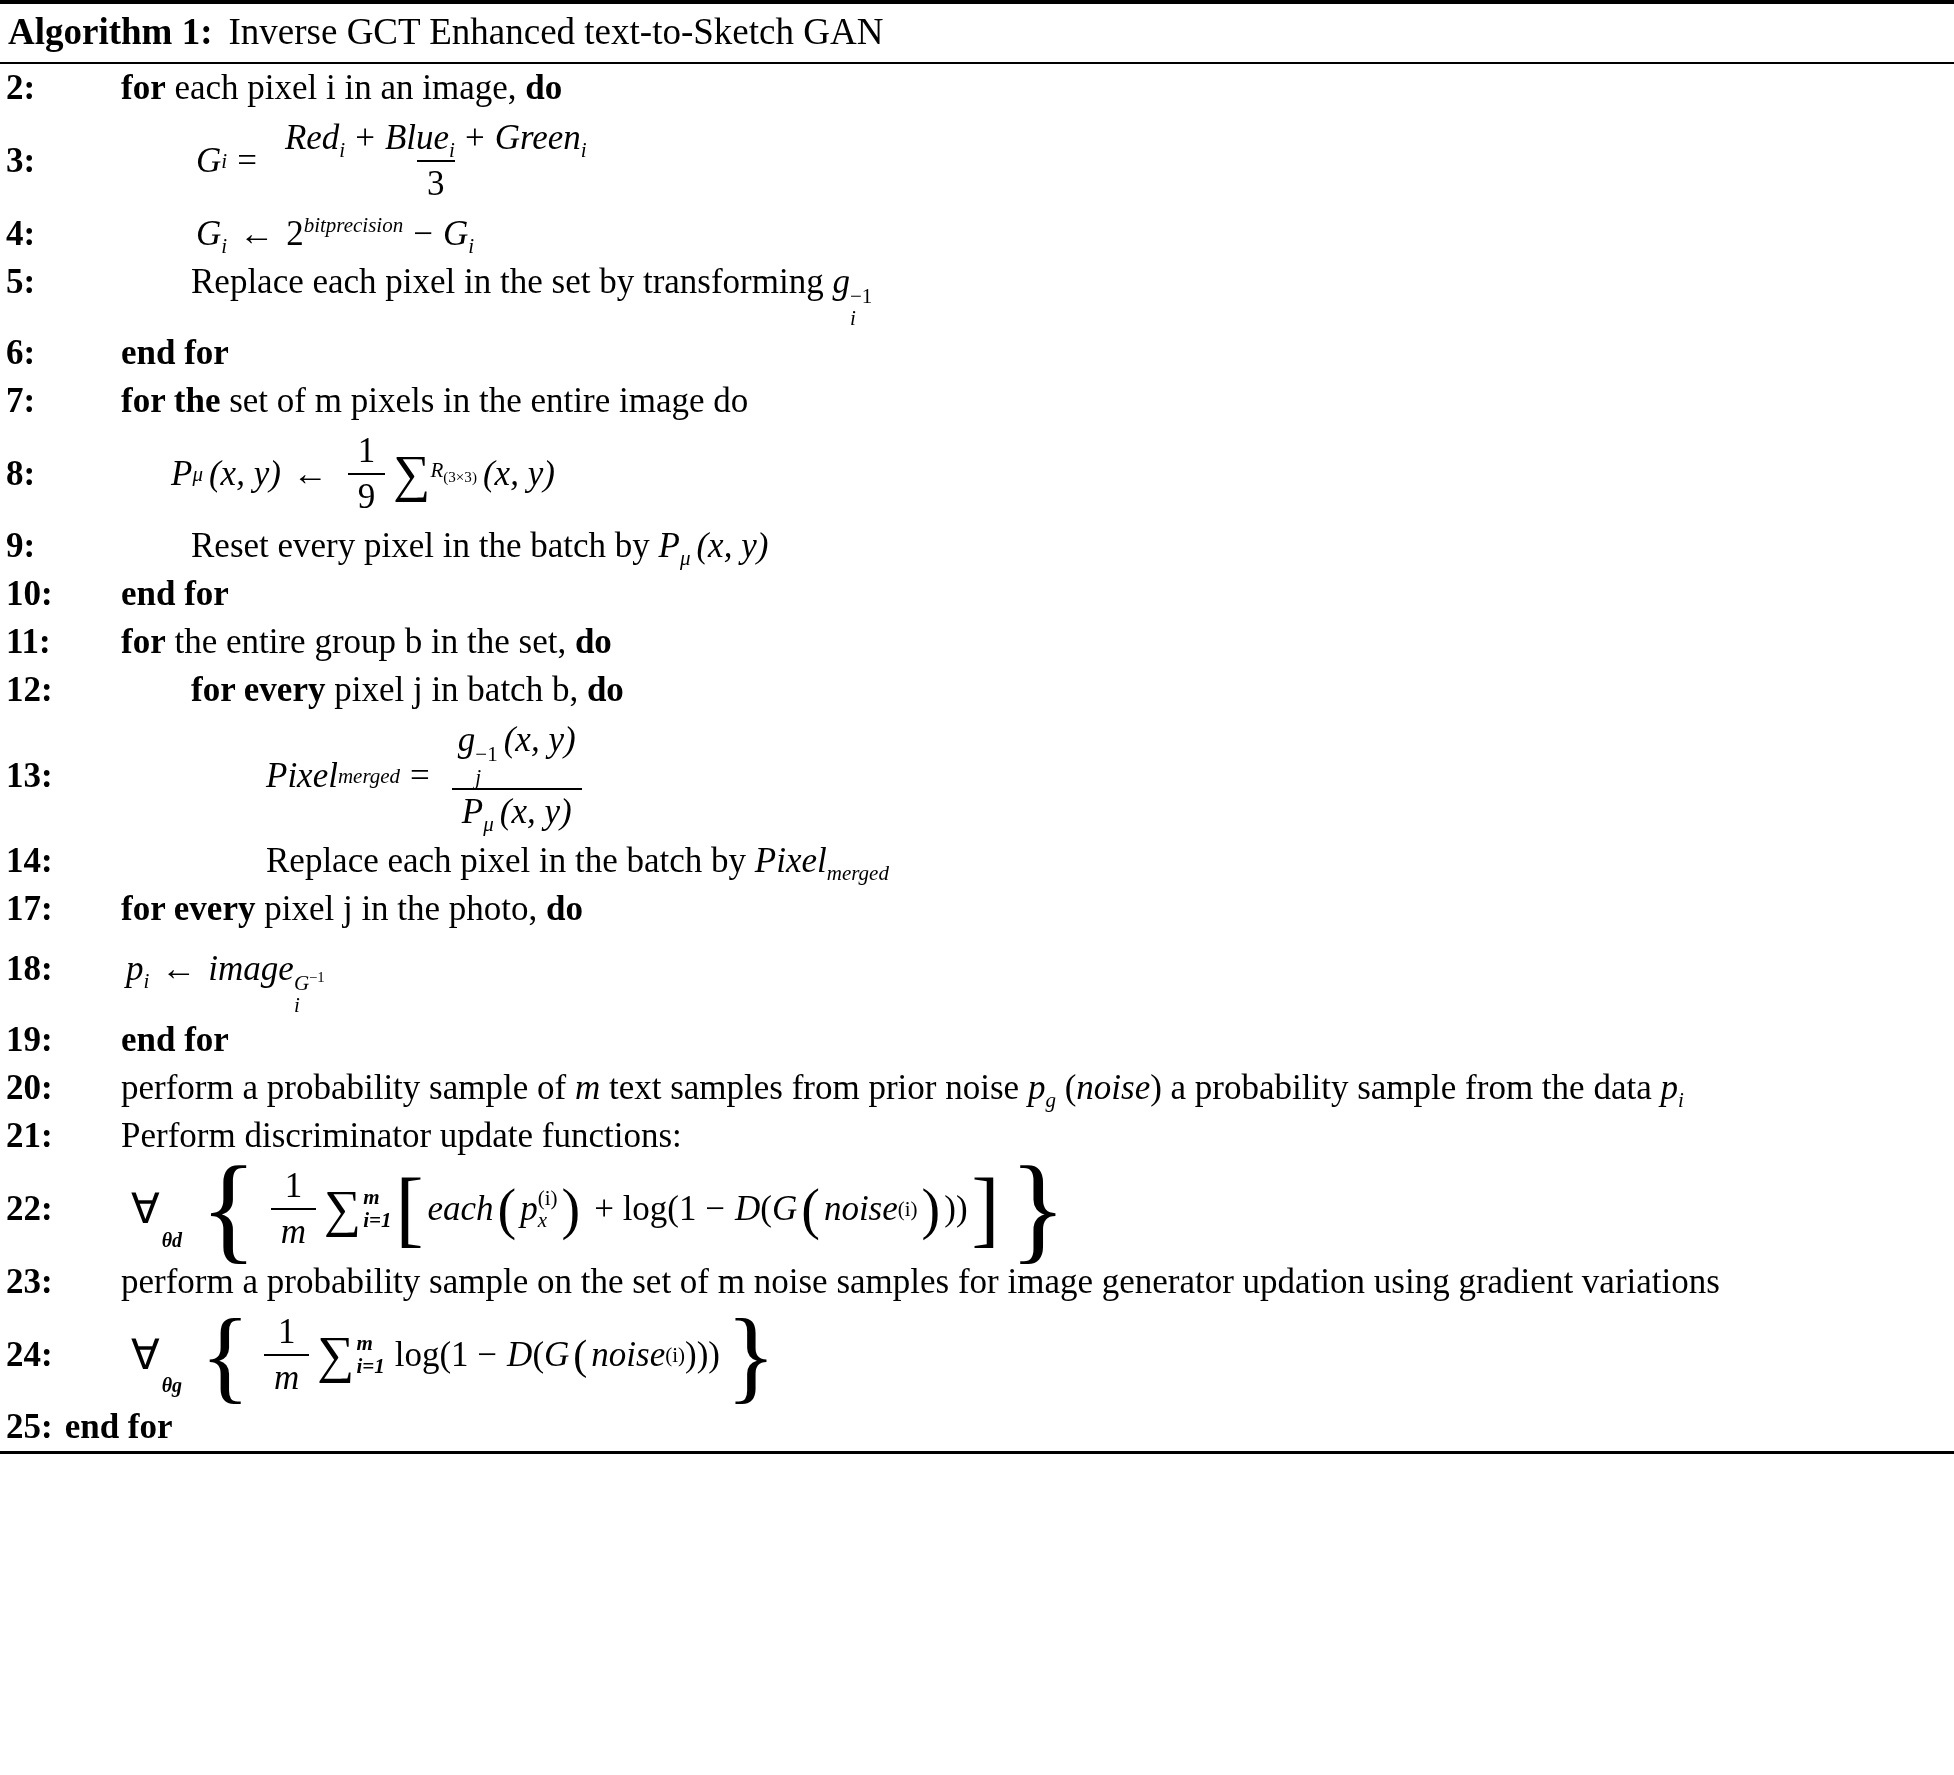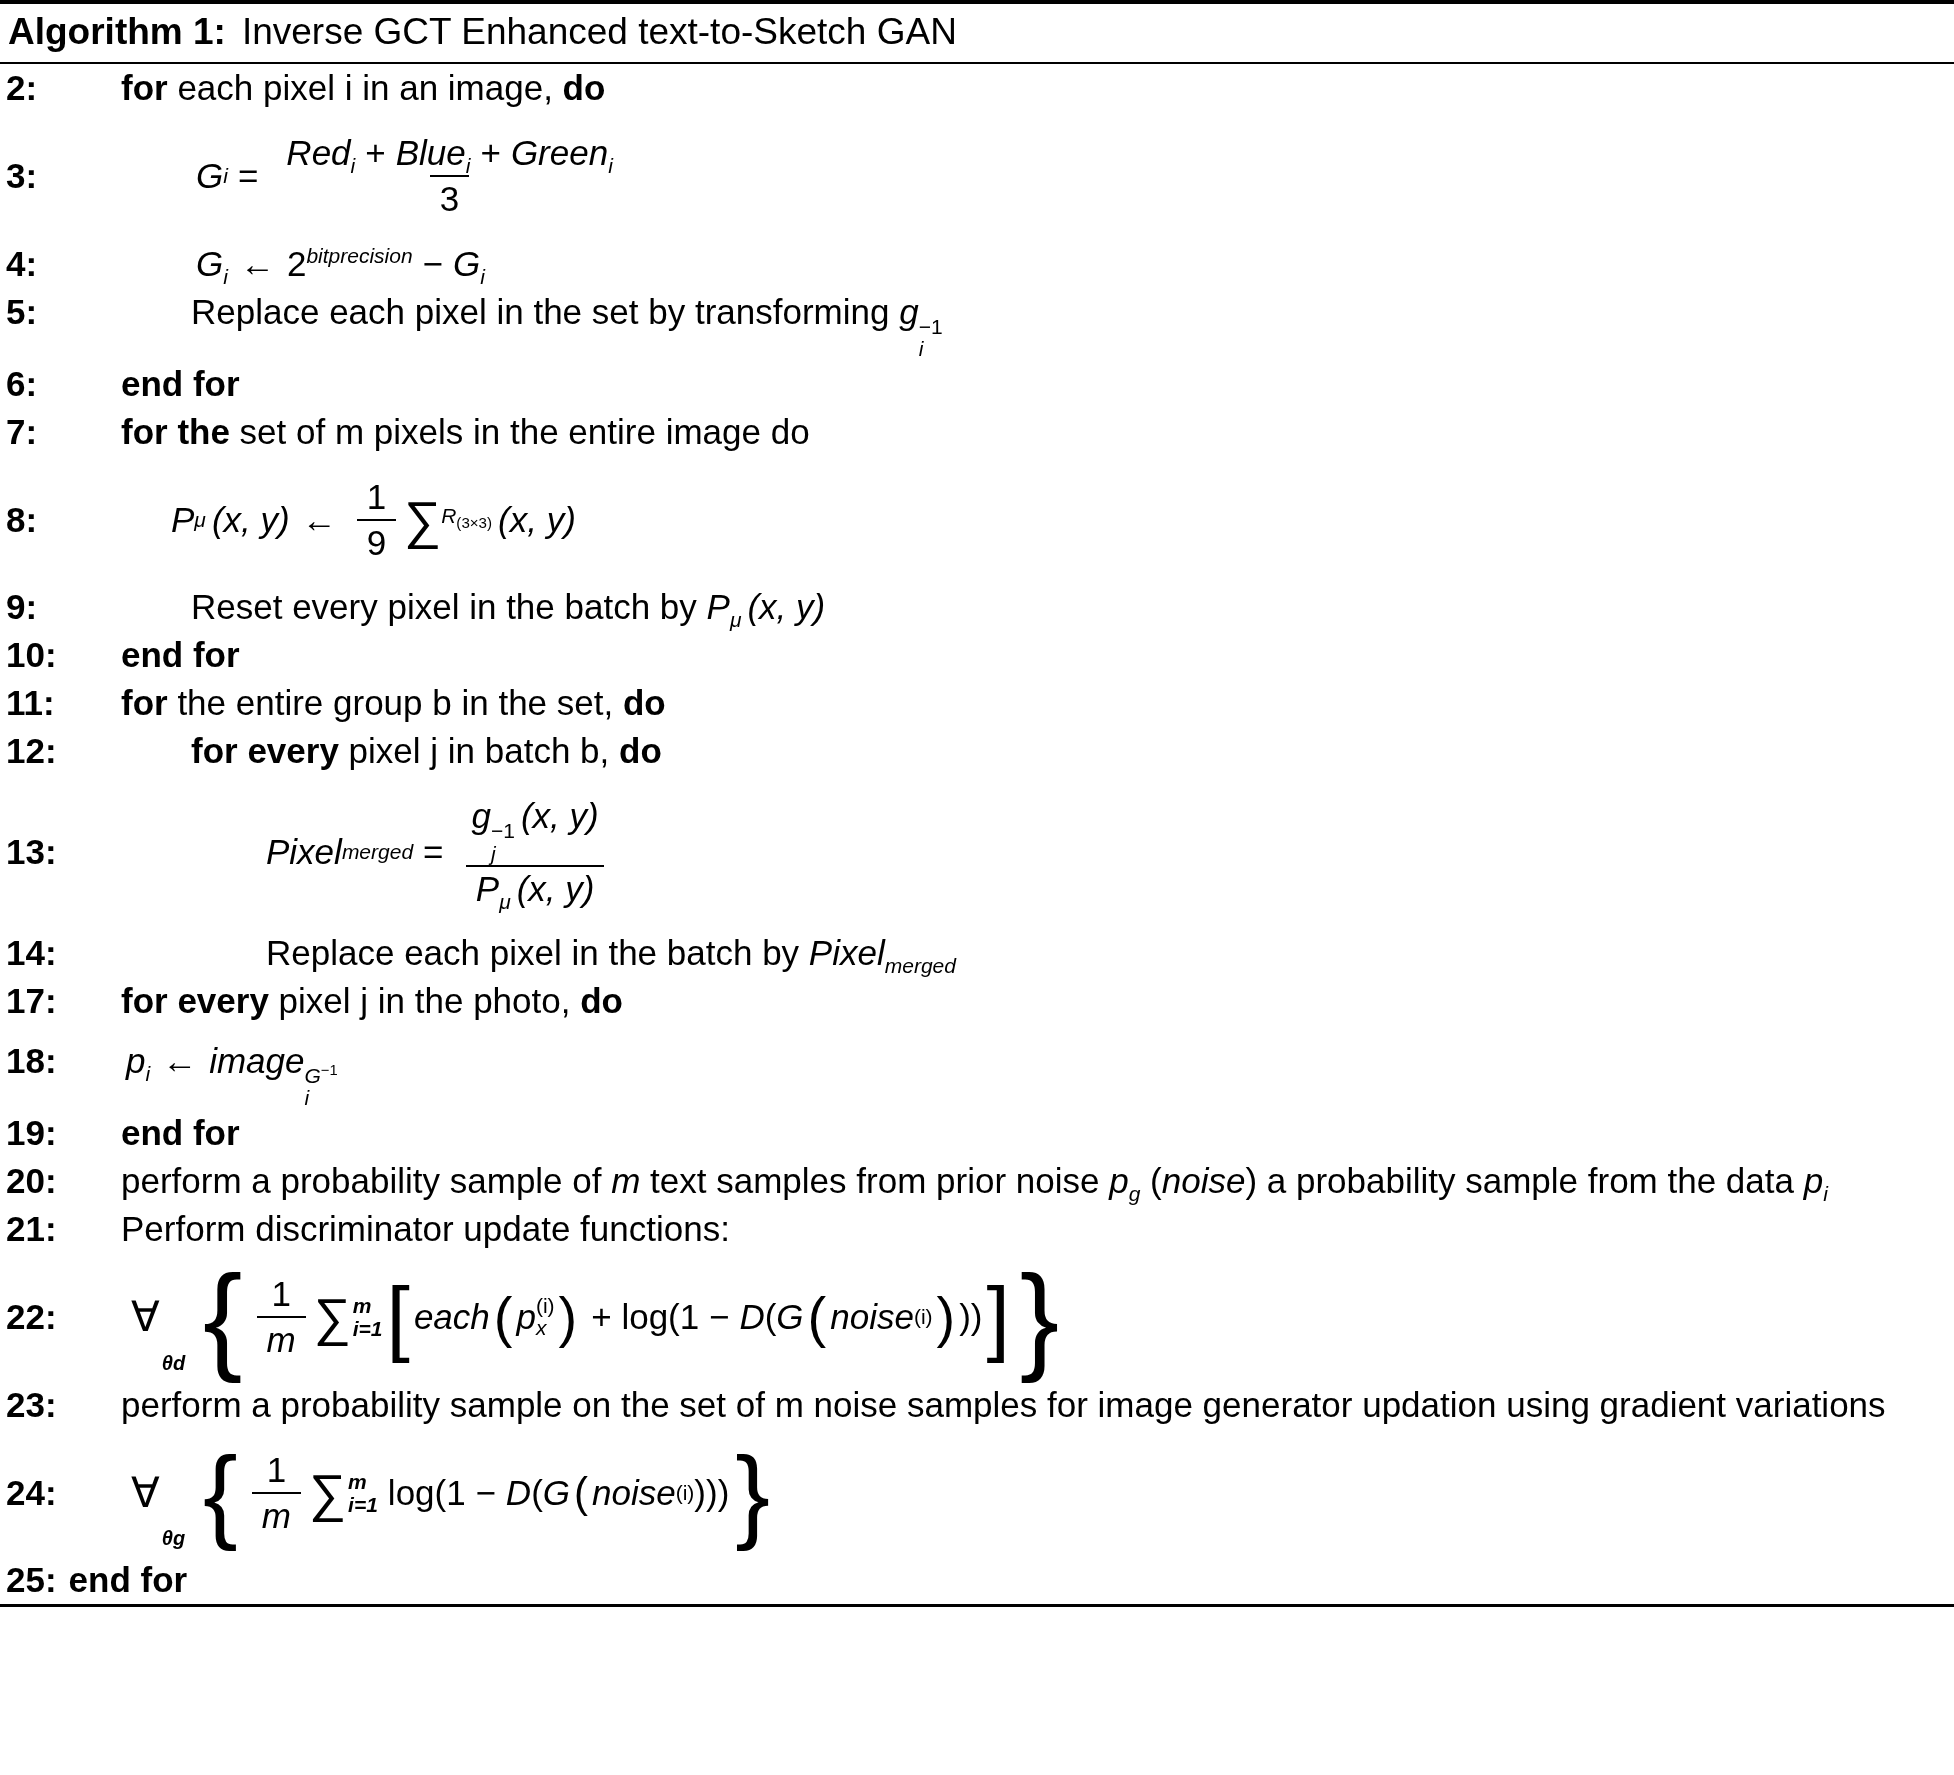--- a/index.html
+++ b/index.html
@@ -1,35 +1,35 @@
 <!DOCTYPE html>
 <html><head>
 <meta charset="utf-8">
 <style>
   html,body{margin:0;padding:0;background:#ffffff;}
   .algo{
     width:1954px; box-sizing:border-box; background:#ffffff; color:#000;
-    font-family:Liberation Sans, sans-serif; font-size:35px;
+    font-family:Liberation Serif, serif; font-size:35px;
     border-top:4px solid #000; border-bottom:3px solid #000;
   }
   .hdr{border-bottom:2px solid #000; padding:6px 10px 8px 8px; font-size:37px; line-height:1.2;}
   .hdr .hlabel{font-weight:bold; margin-right:16px;}
   .line{padding:0 10px 0 6px; line-height:48px; white-space:normal;}
   .mline{display:flex; align-items:center; padding:4px 10px 4px 6px; line-height:1.15;}
   .num{font-weight:bold; display:inline-block; min-width:90px;}
   .num.tight{min-width:0; margin-right:12px;}
   .mline .num{flex:0 0 90px;}
   .sp{display:inline-block; height:1px; flex:0 0 auto;}
   .sp25{width:25px}.sp30{width:30px}.sp35{width:35px}.sp75{width:75px}.sp95{width:95px}.sp100{width:100px}.sp170{width:170px}
   .b{font-weight:bold;}
   .it{font-style:italic;}
   sub,sup{font-size:60%; font-style:italic; line-height:0;}
   sub sub, sup sup{font-size:72%;}
   .rm{font-style:normal;}
-  .frac{display:inline-flex; flex-direction:column; align-items:center; text-align:center; margin:15px 8px; line-height:1.25;}
+  .frac{display:inline-flex; flex-direction:column; align-items:center; text-align:center; margin:0 8px; line-height:1.25;}
   .frac .fn{padding:0 10px; display:block;}
   .frac .fd{border-top:2.5px solid #000; padding:0 10px; display:block;}
   .sum{font-size:52px; line-height:.85; font-style:normal;}
   .ss{display:inline-flex; flex-direction:column; align-items:flex-start; font-size:21px; line-height:1.1; font-style:italic; margin-left:2px;}
   .ss.ssb{font-weight:bold;}
   .vs{display:inline-flex; flex-direction:column; align-items:flex-start; font-size:21px; line-height:1.05; font-style:italic; vertical-align:-10px;}
   .vs .vt sup{font-size:70%; font-style:normal;}
   .forall{font-size:42px; font-style:normal; line-height:1;}
   .fasub{font-size:20px; font-style:italic; font-weight:bold; align-self:flex-end; margin:0 12px 2px 2px;}
   .brace{font-size:118px; font-weight:300; line-height:0; margin:0 6px; font-style:normal;}

